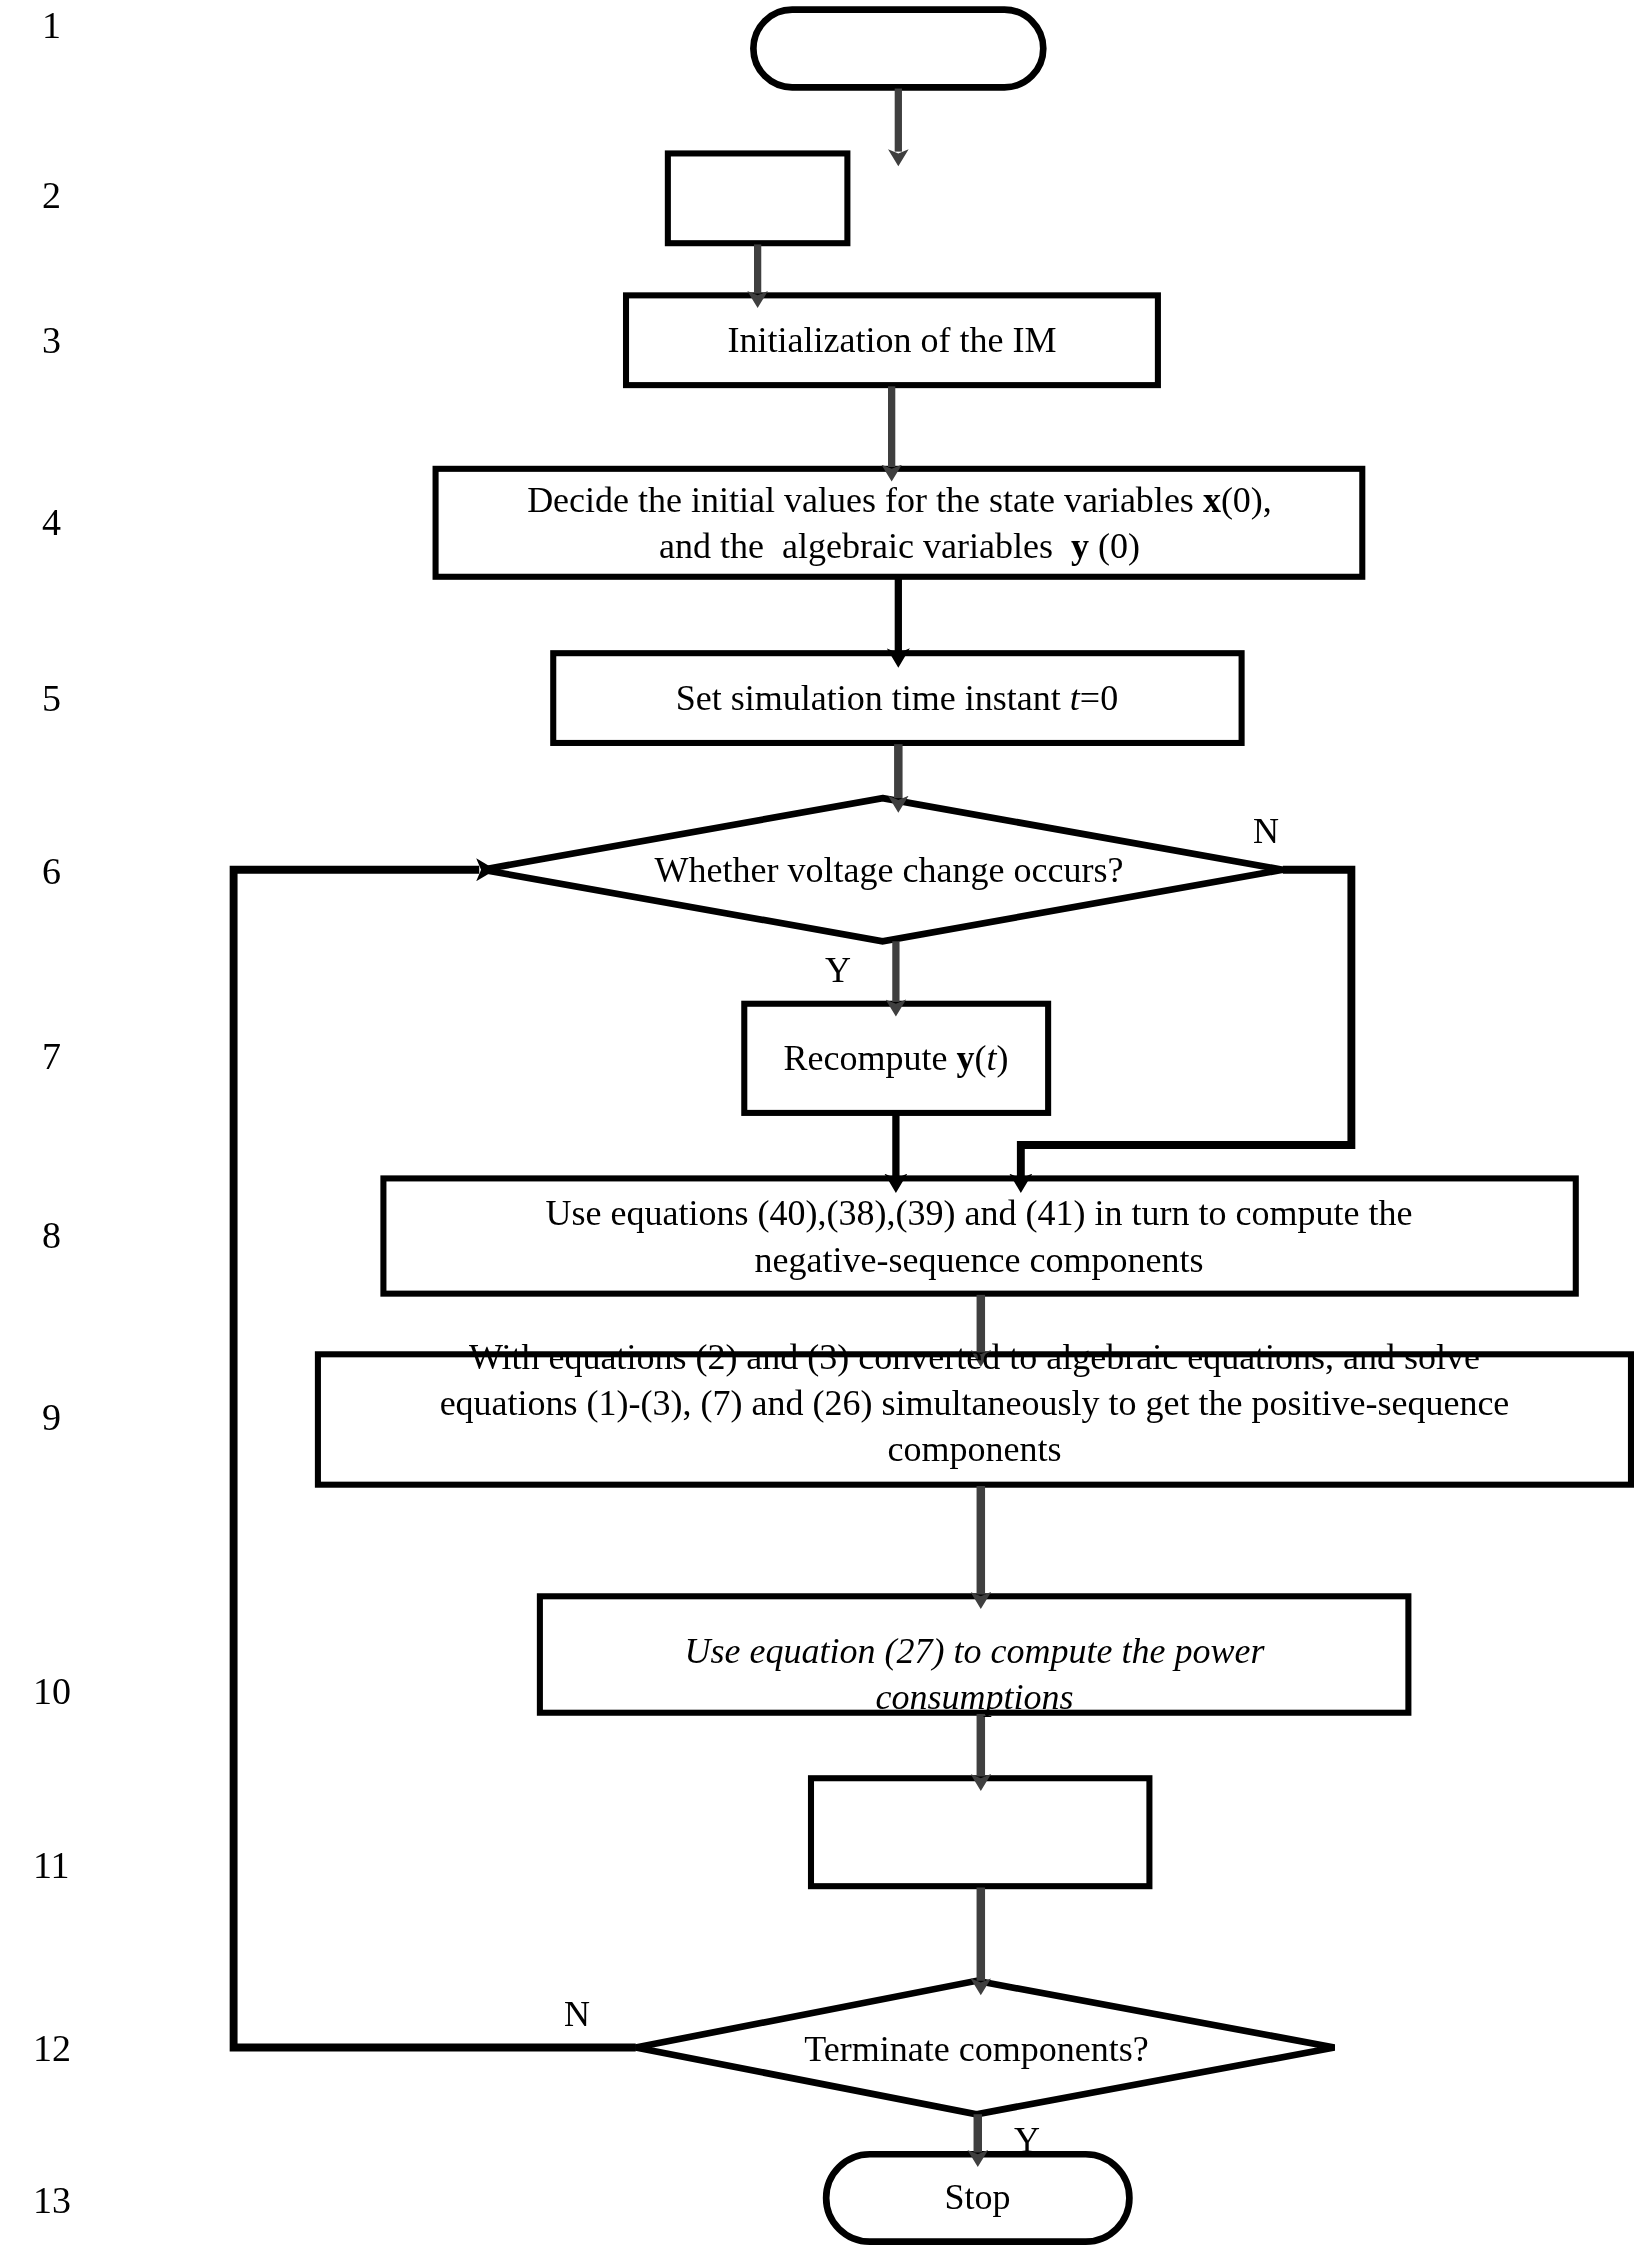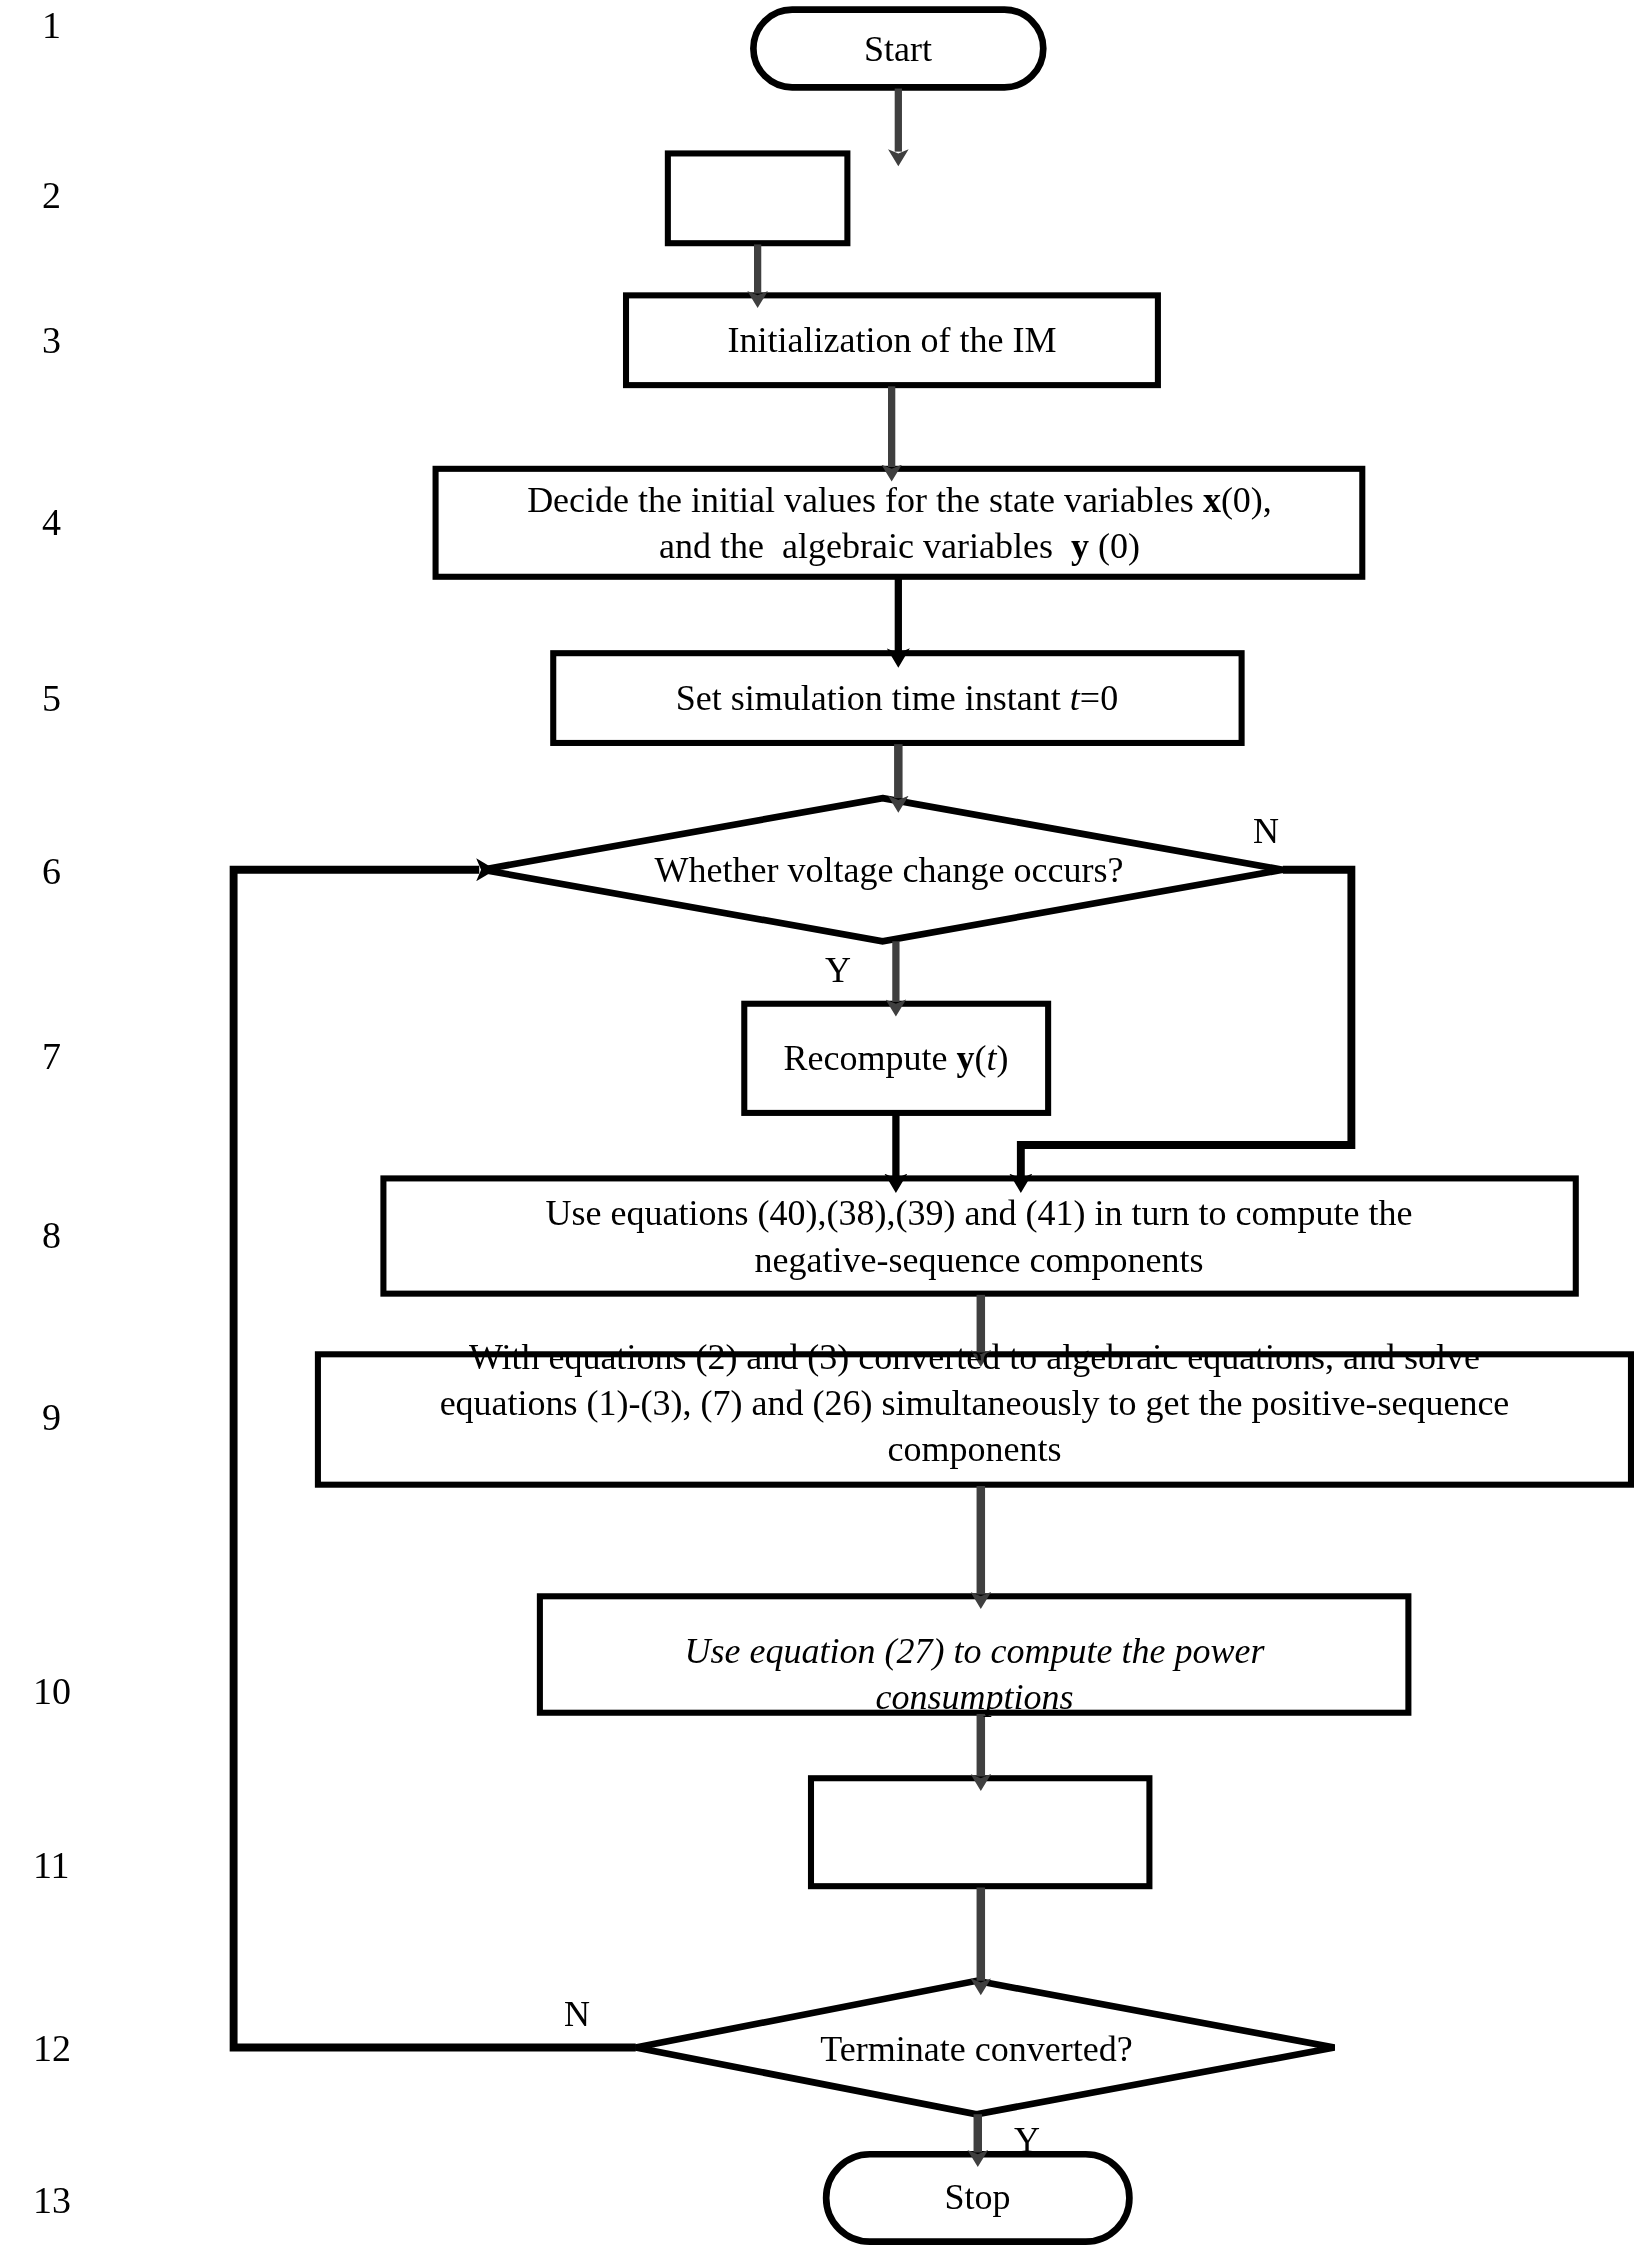--- a/index.html
+++ b/index.html
@@ -114,21 +114,20 @@
   <div class="step-no" style="left:42px; top:679px;">5</div>
   <div class="step-no" style="left:42px; top:852px;">6</div>
   <div class="step-no" style="left:42px; top:1037px;">7</div>
   <div class="step-no" style="left:42px; top:1216px;">8</div>
   <div class="step-no" style="left:42px; top:1398px;">9</div>
   <div class="step-no" style="left:33px; top:1632px;margin-top:40px;">10</div>
   <div class="step-no" style="left:33px; top:1814px;margin-top:32px;">11</div>
   <div class="step-no" style="left:33px; top:2029px;">12</div>
   <div class="step-no" style="left:33px; top:2181px;">13</div>
 
-  <div class="node-text" style="left:753px; top:9.7px; width:290px; height:78px;">Start</div>
 
 
   <div class="node-text" style="left:626px; top:295px; width:532px; height:90px;">Initialization of the IM</div>
 
   <div class="node-text" style="left:436px; top:469px; width:927px; height:108px;">
     <span>Decide the initial values for the state variables <b class="bd">x</b>(0),<br>and the&nbsp; algebraic variables&nbsp; <b class="bd">y</b> (0)</span>
   </div>
 
   <div class="node-text" style="left:553px; top:653px; width:688px; height:90px;">
     <span>Set simulation time instant <i class="it">t</i>=0</span>
@@ -144,21 +143,21 @@
 negative-sequence components</div>
 
   <div class="node-text" style="left:318px; top:1338px; width:1313px; height:130px;">With equations (2) and (3) converted to  algebraic  equations, and solve
 equations (1)-(3), (7) and (26) simultaneously to get the positive-sequence
 components</div>
 
   <div class="node-text" style="left:540px; top:1616px; width:869px; height:116px;font-style:italic;">Use equation (27) to compute  the power
 consumptions</div>
 
 
-  <div class="node-text" style="left:734px; top:2013px; width:485px; height:72px;">Terminate converted?</div>
+  <div class="node-text" style="left:734px; top:2013px; width:485px; height:72px;">Terminate components?</div>
 
   <div class="node-text" style="left:826px; top:2154px; width:303px; height:87px;">Stop</div>
 
   <div class="branch-label" style="left:1253px; top:813px;">N</div>
   <div class="branch-label" style="left:825px; top:952px;">Y</div>
   <div class="branch-label" style="left:564px; top:1996px;">N</div>
   <div class="branch-label" style="left:1014px; top:2122px;">Y</div>
 
 </div>
 

